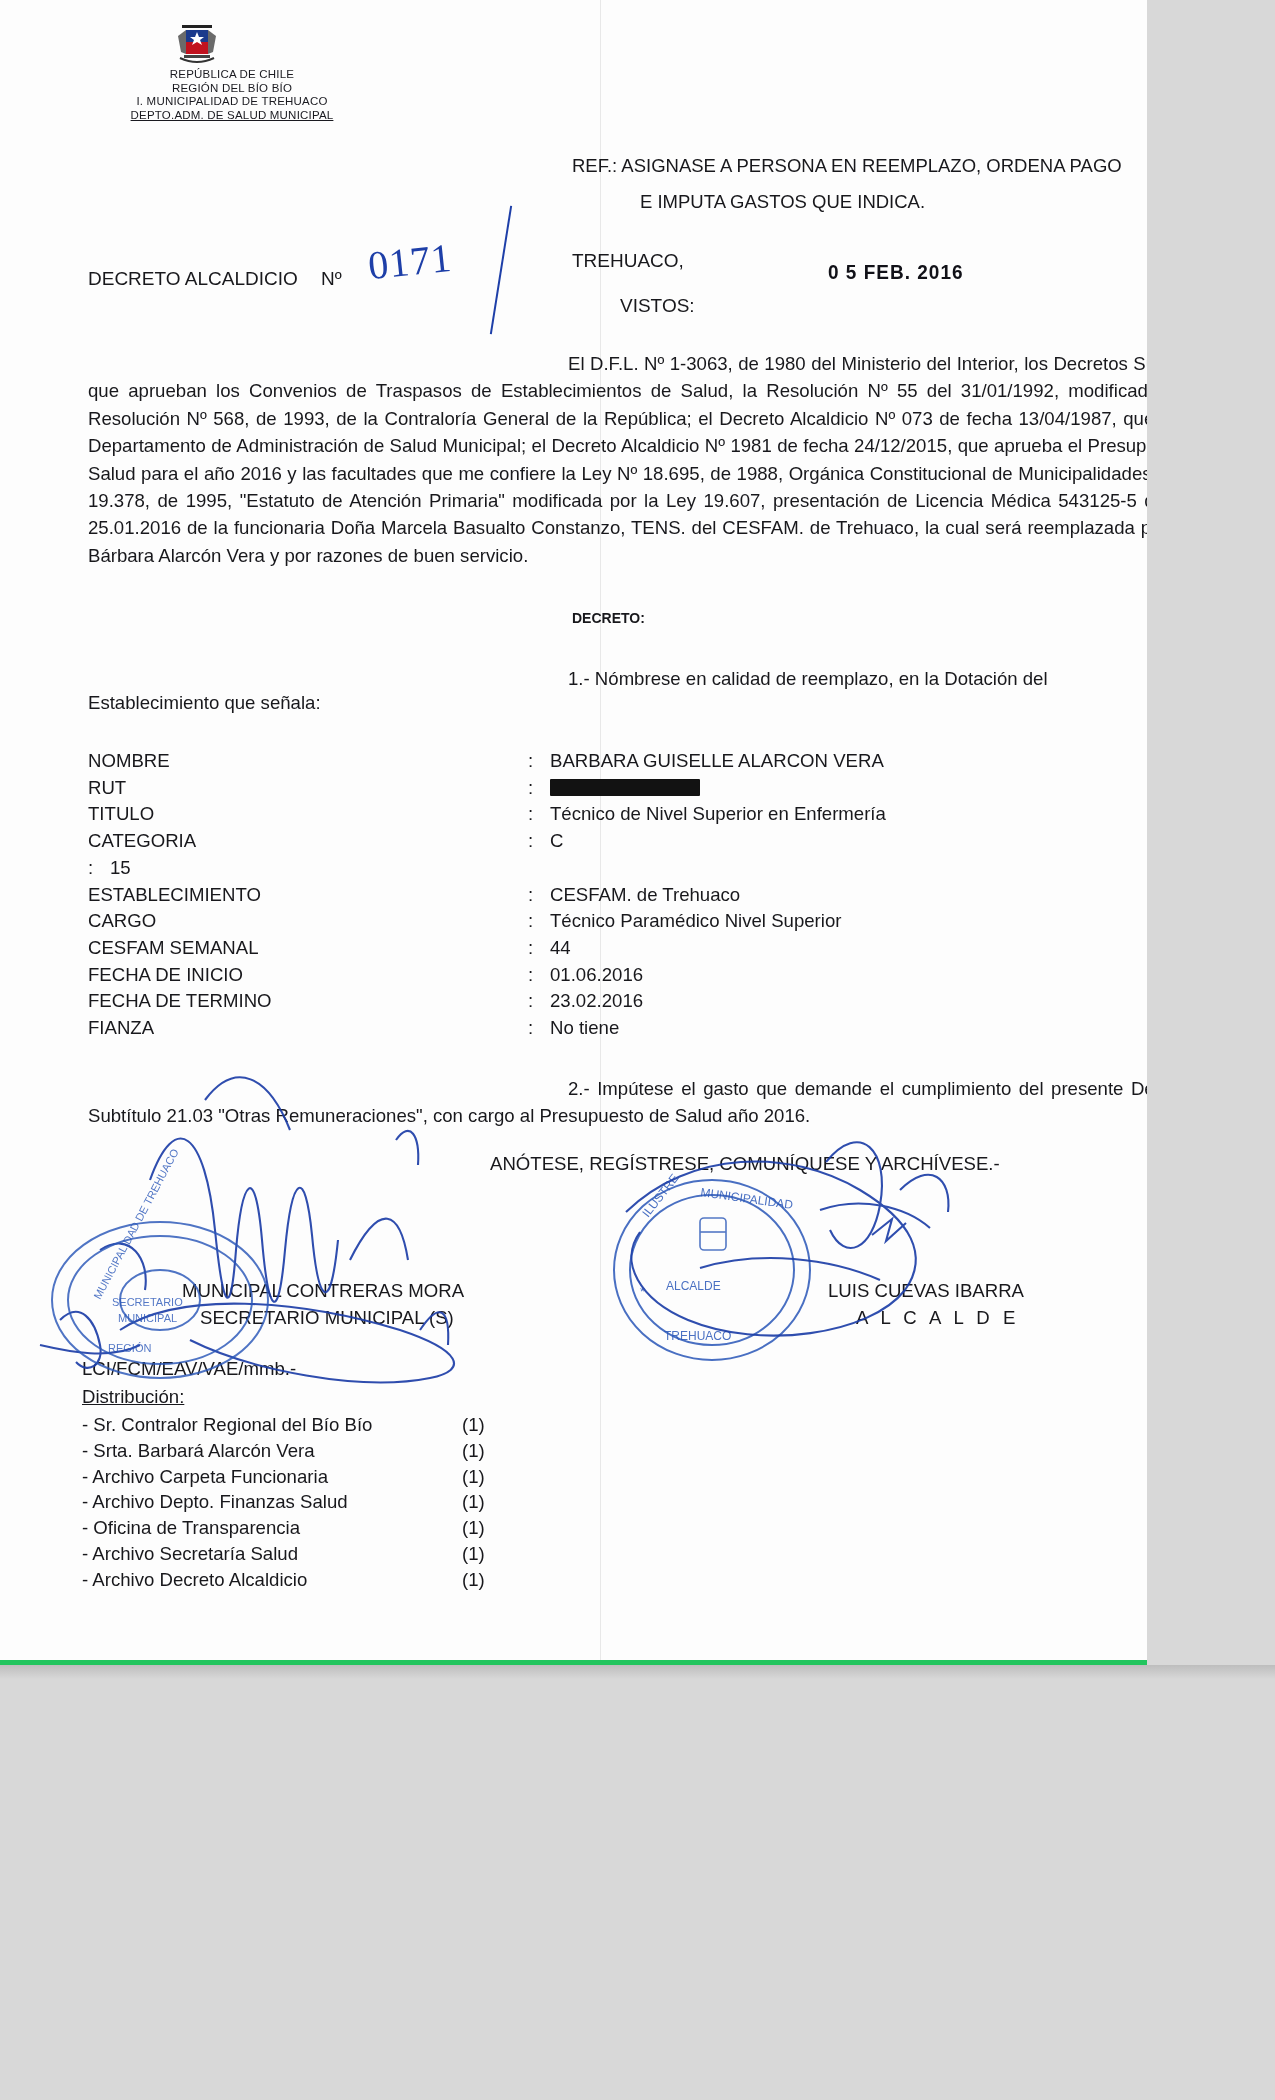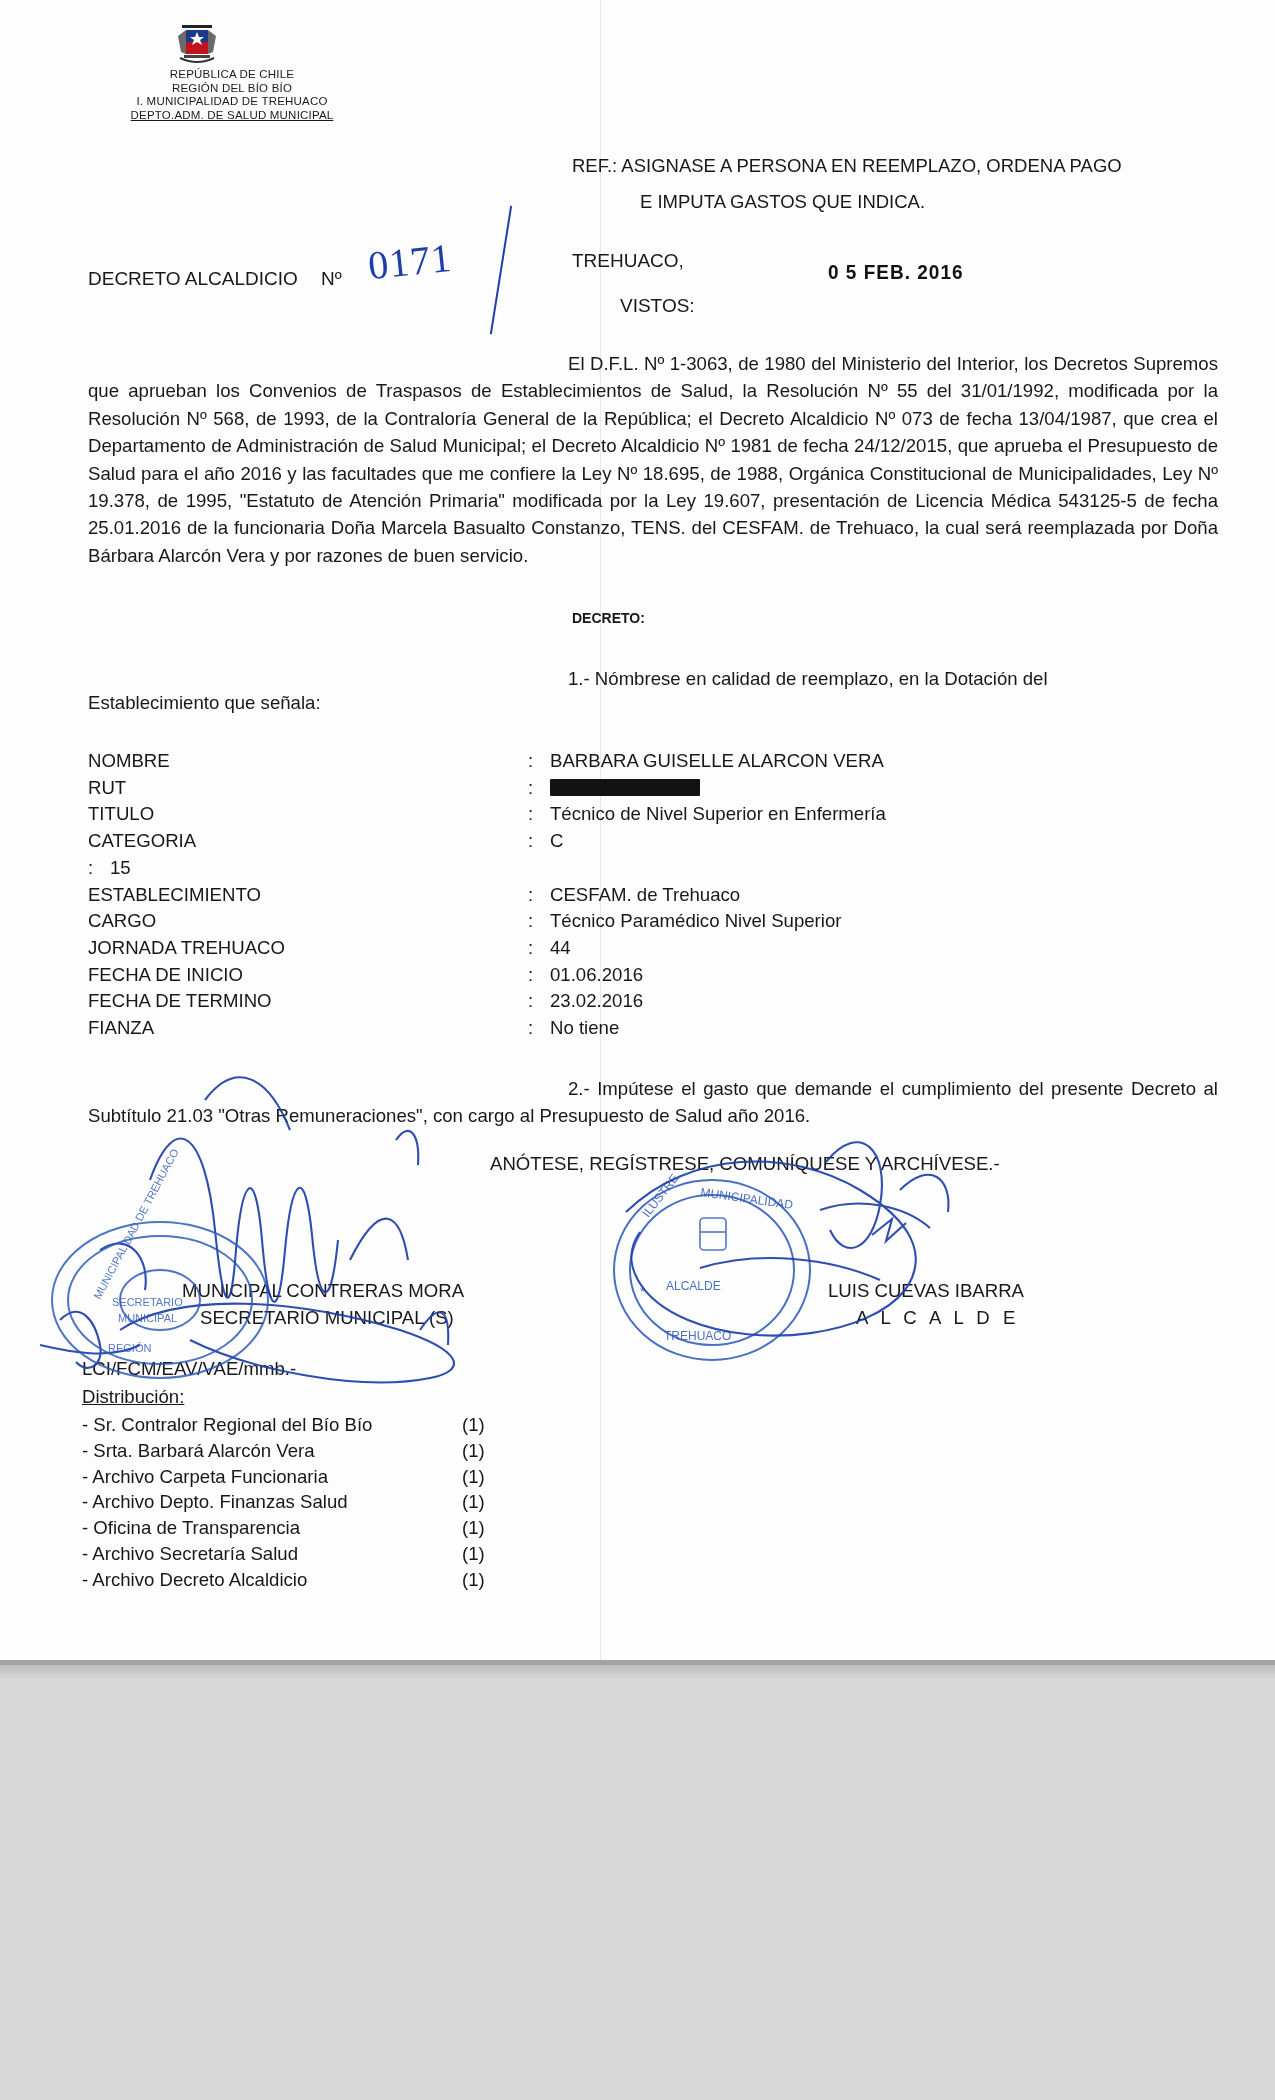--- a/index.html
+++ b/index.html
@@ -9,23 +9,23 @@
   }
   body {
     width: 1275px;
     height: 2100px;
     font-family: "Liberation Sans", sans-serif;
   }
   .page {
     position: absolute;
     left: 0;
     top: 0;
-    width: 1275px;
+    width: 1147px;
     height: 1675px;
-    background: #a3a3a3;
+    background: #22c55e;
     overflow: hidden;
   }
   .page-shadow {
     position: absolute;
     left: 0;
     top: 1665px;
     width: 1275px;
     height: 14px;
     background: linear-gradient(to bottom, #bdbdbd, #d8d8d8);
   }
@@ -343,21 +343,21 @@
         <div class="fkey">ESTABLECIMIENTO</div>
         <div class="fcolon">:</div>
         <div class="fval">CESFAM. de Trehuaco</div>
       </div>
       <div class="frow">
         <div class="fkey">CARGO</div>
         <div class="fcolon">:</div>
         <div class="fval">Técnico Paramédico Nivel Superior</div>
       </div>
       <div class="frow">
-        <div class="fkey">JORNADA TREHUACO</div>
+        <div class="fkey">CESFAM SEMANAL</div>
         <div class="fcolon">:</div>
         <div class="fval">44</div>
       </div>
       <div class="frow">
         <div class="fkey">FECHA DE INICIO</div>
         <div class="fcolon">:</div>
         <div class="fval">01.06.2016</div>
       </div>
       <div class="frow">
         <div class="fkey">FECHA DE TERMINO</div>

